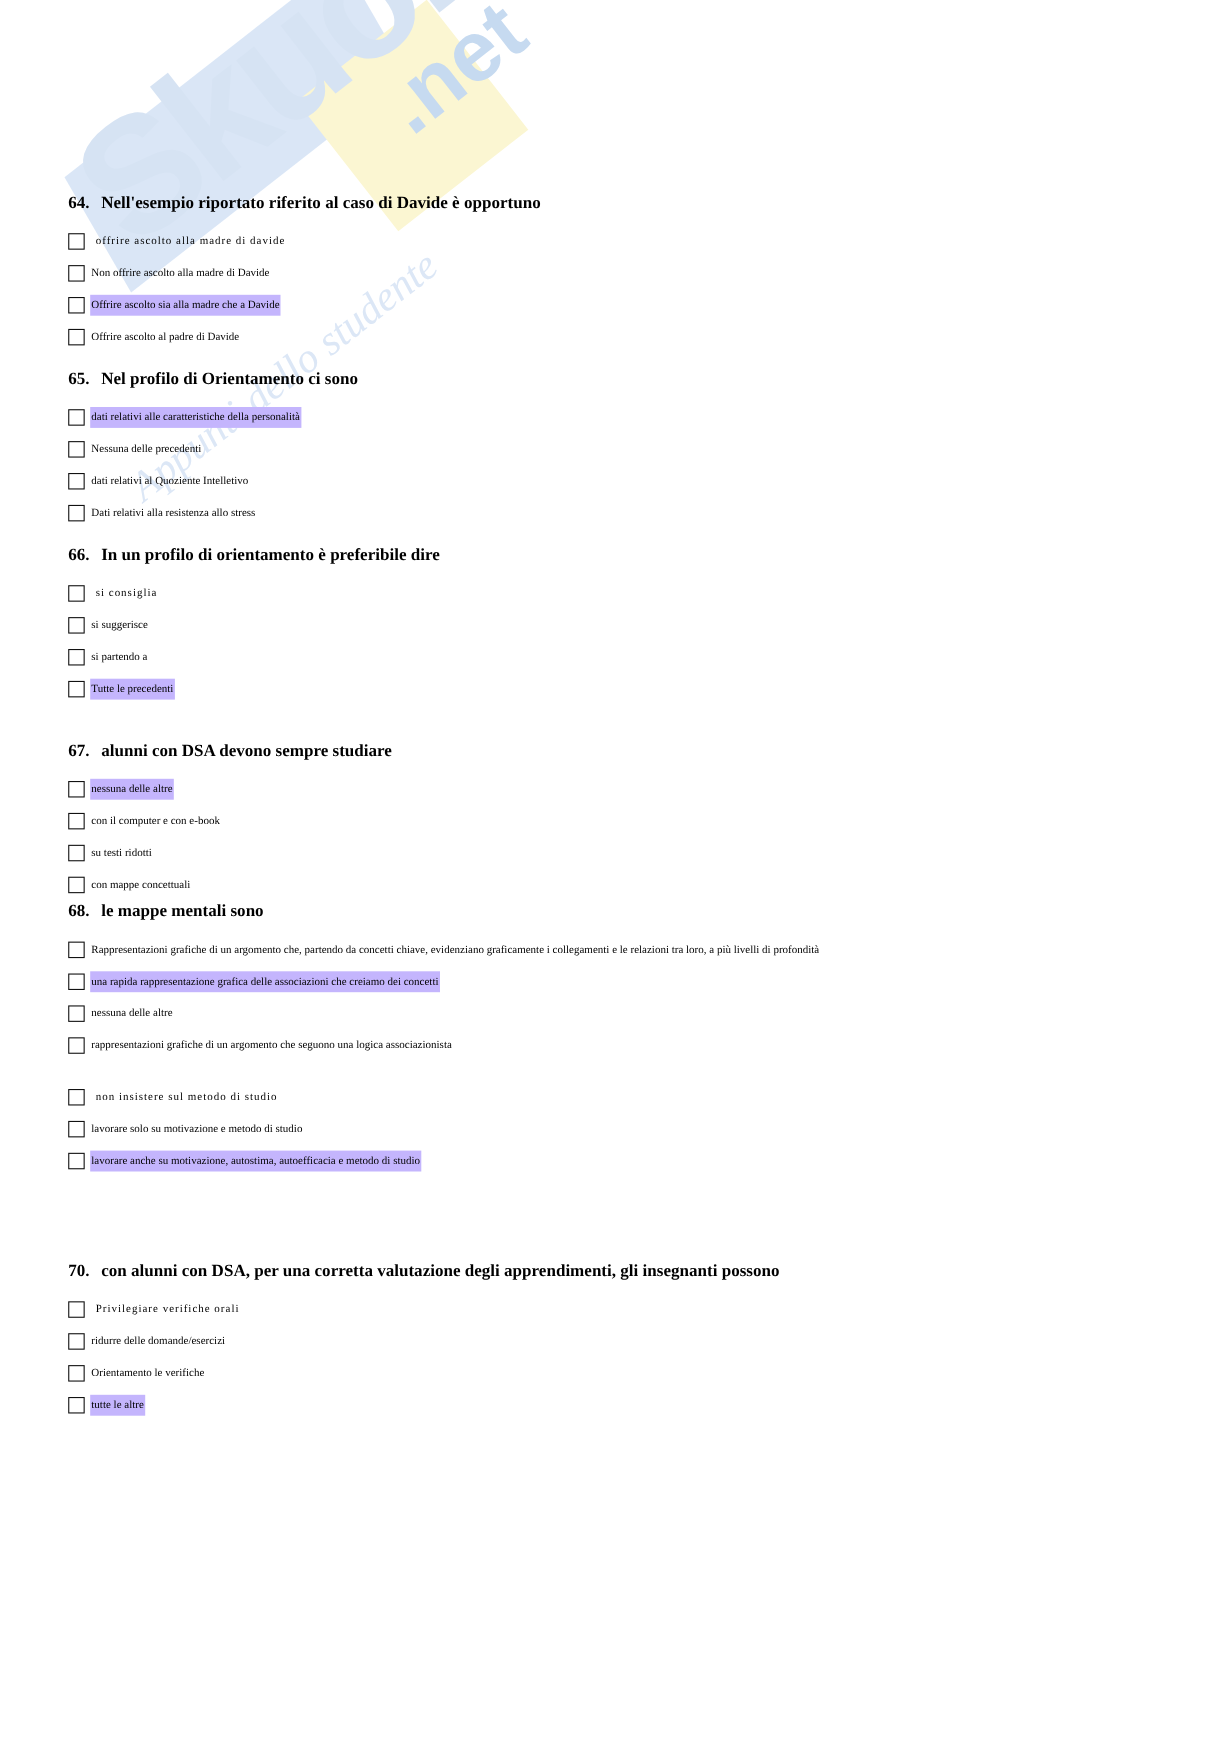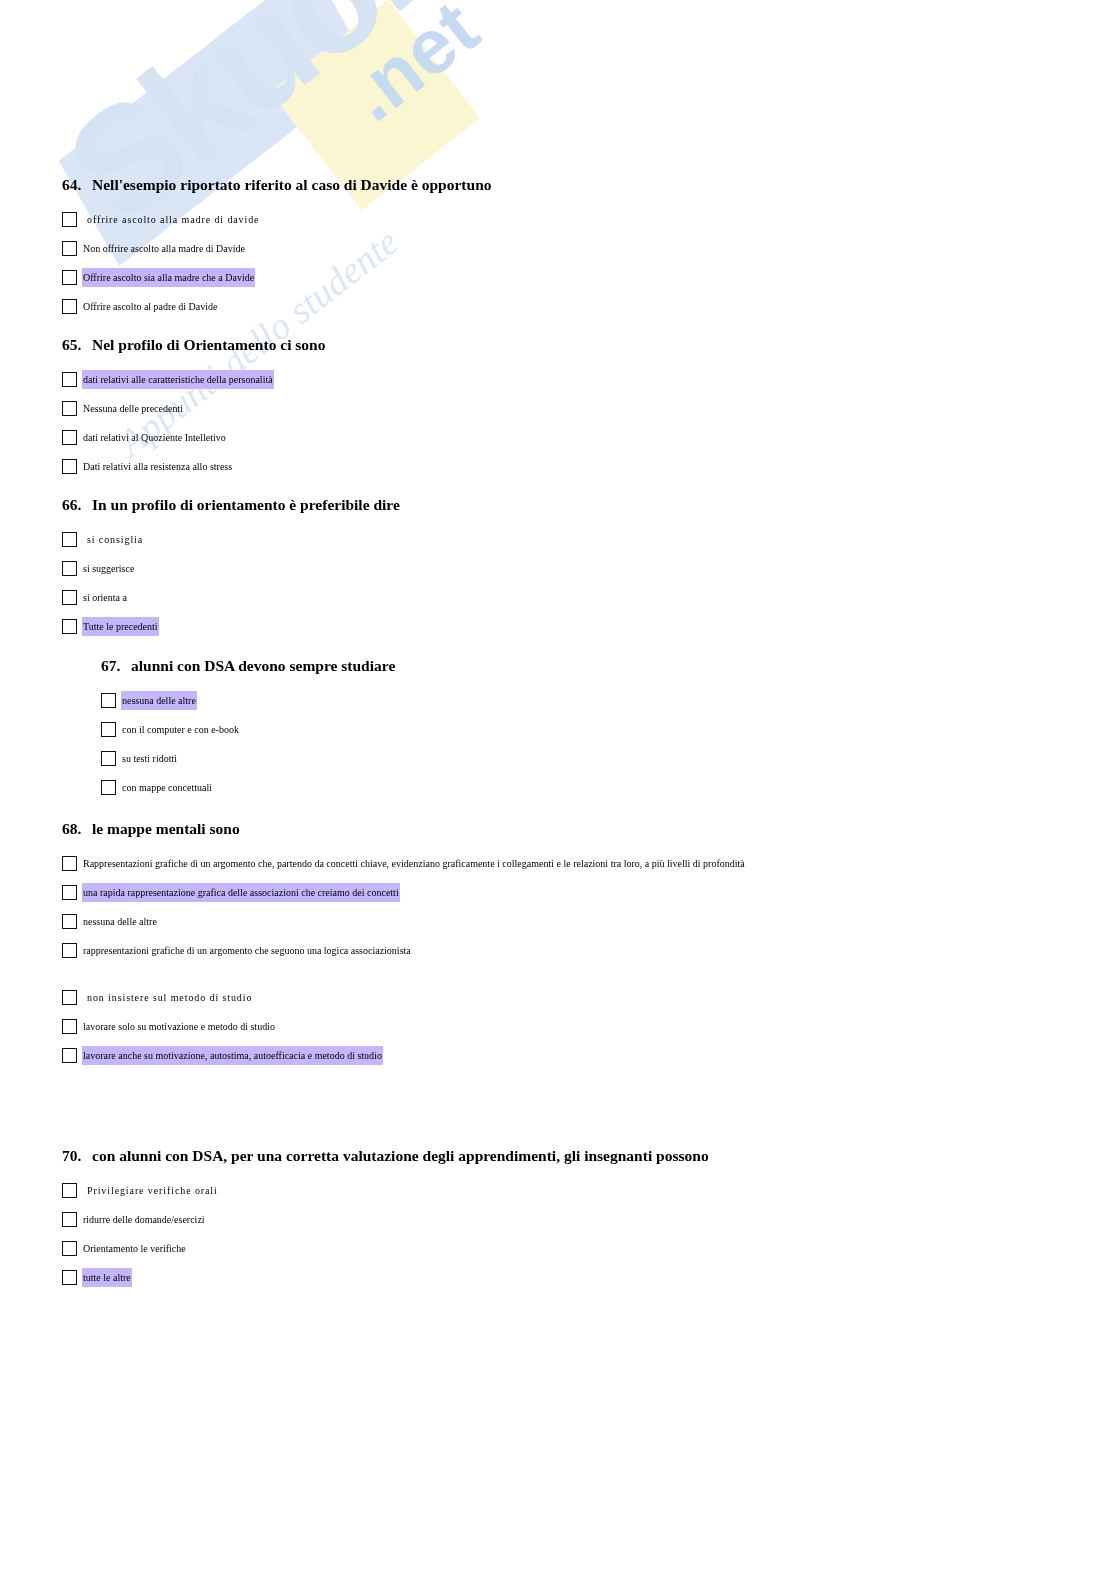--- a/index.html
+++ b/index.html
@@ -193,28 +193,28 @@
       <div class="opt">
         <span class="cbox"></span>
         <span class="otext sp">si  consiglia</span>
       </div>
       <div class="opt">
         <span class="cbox"></span>
         <span class="otext">si suggerisce</span>
       </div>
       <div class="opt">
         <span class="cbox"></span>
-        <span class="otext">si orienta a</span>
+        <span class="otext">si partendo a</span>
       </div>
       <div class="opt">
         <span class="cbox"></span>
         <span class="otext hl">Tutte le precedenti</span>
       </div>
     </div>
-    <div class="qblock" style="top: 657px; margin-left: 39px;">
+    <div class="qblock" style="top: 674px;">
       <div class="qhead"><span class="qnum">67.</span><span>alunni con DSA devono sempre studiare</span></div>
       <div class="opt">
         <span class="cbox"></span>
         <span class="otext hl">nessuna delle altre</span>
       </div>
       <div class="opt">
         <span class="cbox"></span>
         <span class="otext">con il computer e con e-book</span>
       </div>
       <div class="opt">

